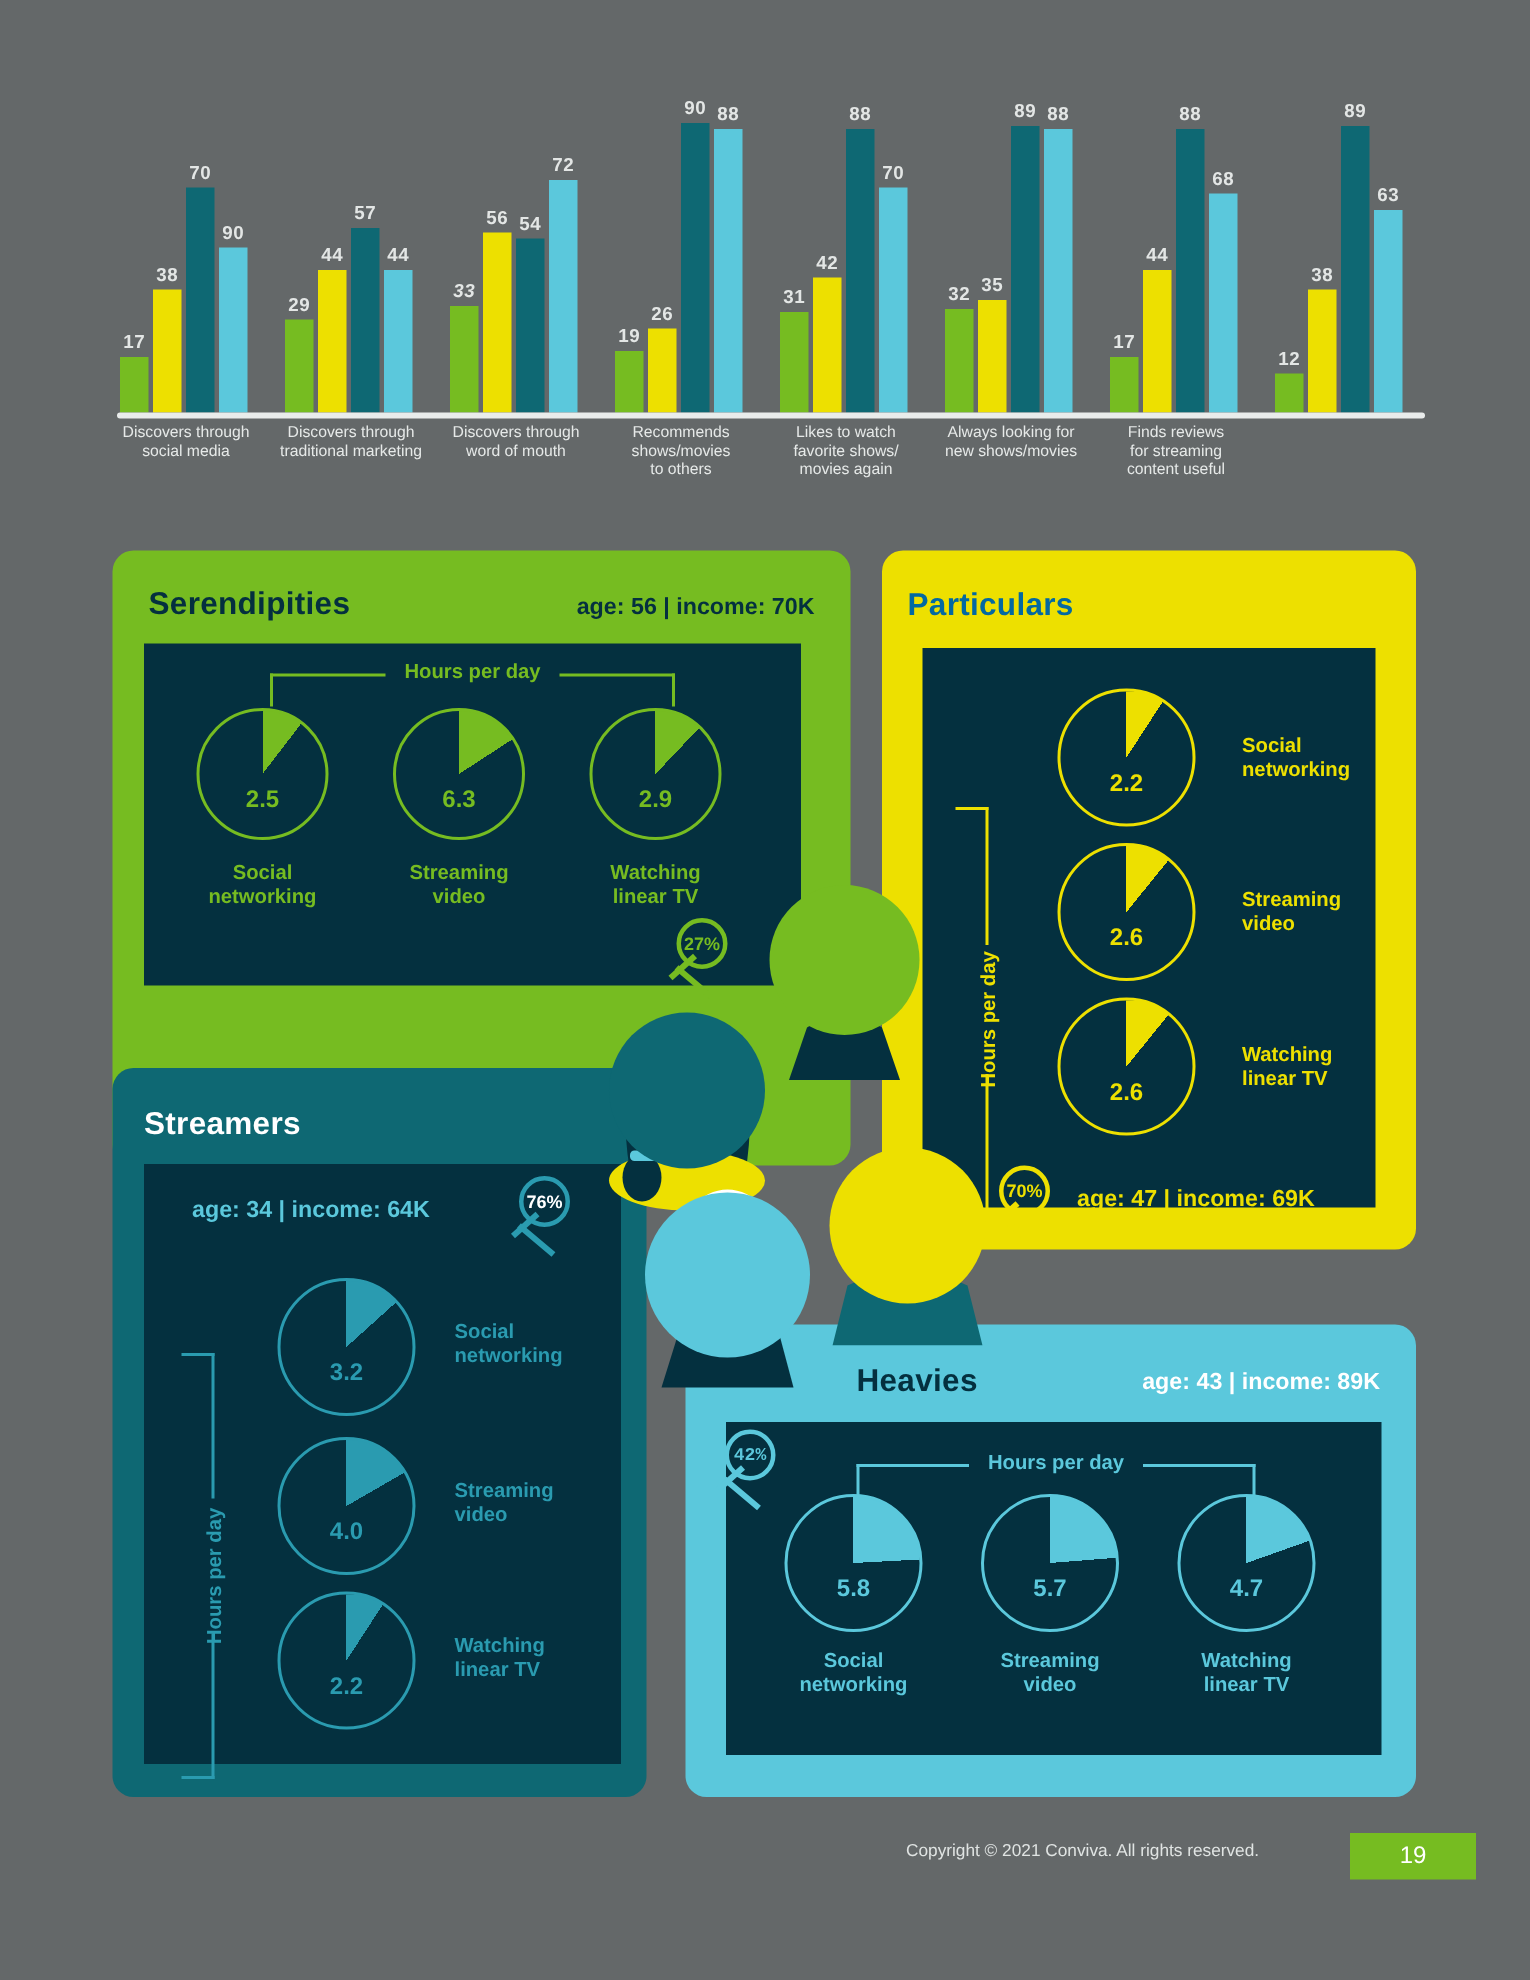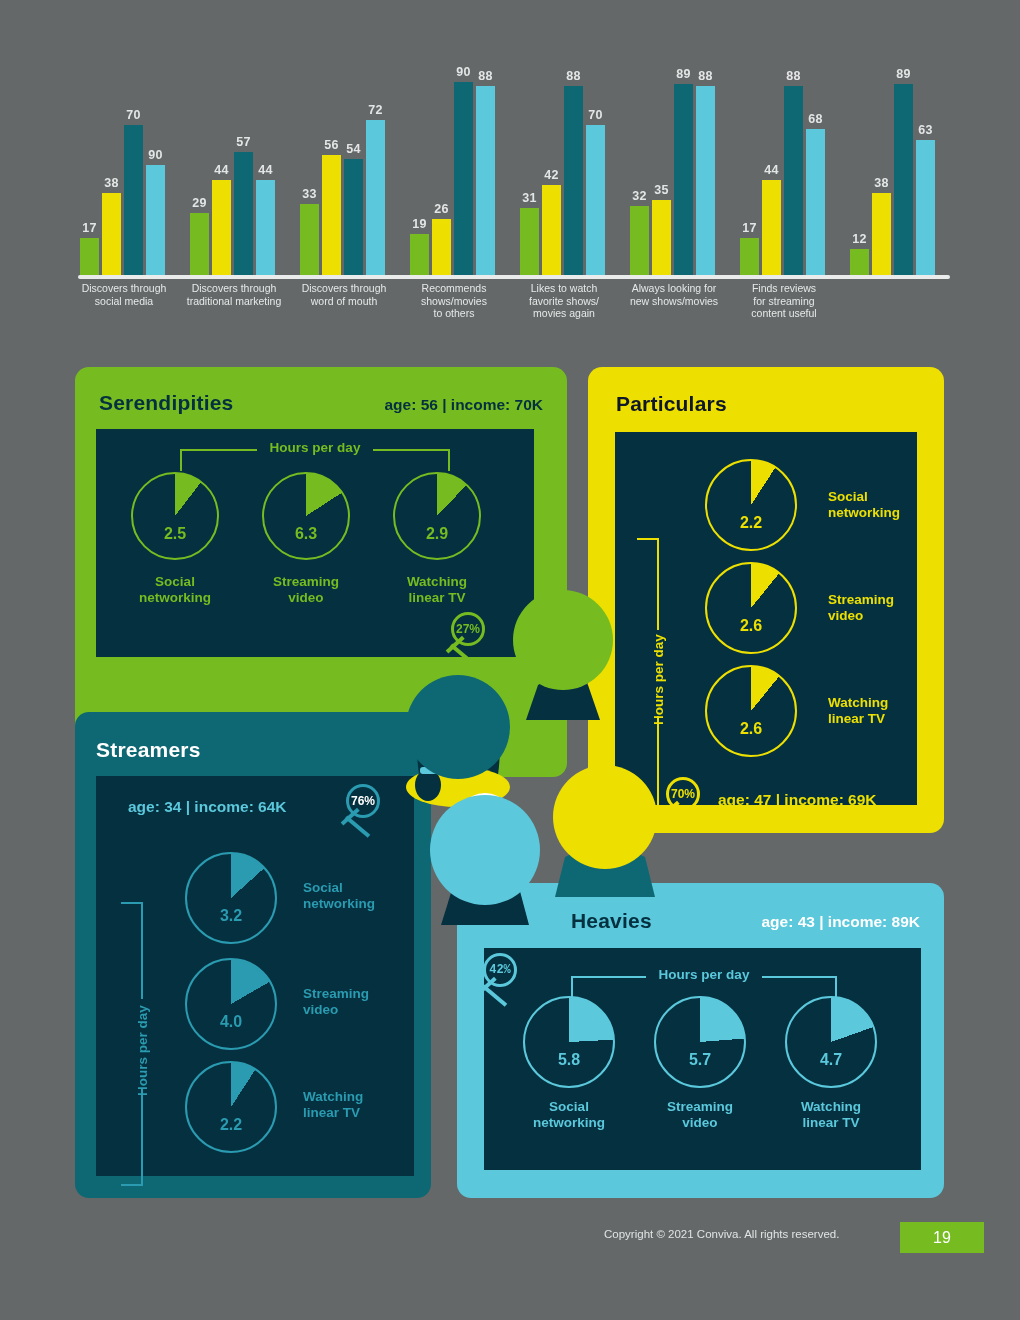--- a/index.html
+++ b/index.html
@@ -118,21 +118,21 @@
           </div>
           <div class="glabel">
             <div>Discovers through</div>
             <div>traditional marketing</div>
           </div>
         </div>
         <div class="group" style="left: 230px; width: 88px;">
           <div class="bars">
             <div class="barwrap">
               <div class="bar" style="height: 70.95px; background: rgb(118, 188, 33);"></div>
-              <div class="bval" style="bottom: 70.95px;">33</div>
+              <div class="bval" style="bottom: 70.95px; font-style: italic;">33</div>
             </div>
             <div class="barwrap">
               <div class="bar" style="height: 120.4px; background: rgb(237, 224, 0);"></div>
               <div class="bval" style="bottom: 120.4px;">56</div>
             </div>
             <div class="barwrap">
               <div class="bar" style="height: 116.1px; background: rgb(14, 104, 115);"></div>
               <div class="bval" style="bottom: 116.1px;">54</div>
             </div>
             <div class="barwrap">
@@ -299,21 +299,21 @@
       </div>
       <div class="mag" style="left: 370px; top: 245px;">
         <div class="h1" style="background: rgb(118, 188, 33);"></div>
         <div class="h2" style="background: rgb(118, 188, 33);"></div>
         <div class="ring" style="border: 3px solid rgb(118, 188, 33);"></div>
         <div class="pct" style="color: rgb(118, 188, 33);">27%</div>
       </div>
     </div>
 
   <div class="card" id="card-particulars" style="left:588px;top:367px;width:356px;height:466px;background:#ede000;">
-    <div class="card-title" style="left:28px;top:25px;color:#0f172a;">Particulars</div>
+    <div class="card-title" style="left:17px;top:25px;color:#0369a1;">Particulars</div>
     <div class="inner" style="left:27px;top:65px;width:302px;height:373px;"></div>
     <div class="card-meta" style="left:130px;top:424px;color:#ede000;">age: 47 | income: 69K</div>
   <div class="hbr-side" style="left: 41px; top: 171px; width: 30px; height: 270px;">
         <div class="vln" style="left: 28px; top: 0px; height: 91.8px; background: rgb(237, 224, 0);"></div>
         <div class="vln" style="left: 28px; bottom: 0px; height: 91.8px; background: rgb(237, 224, 0);"></div>
         <div class="htk" style="left: 8px; top: 0px; background: rgb(237, 224, 0);"></div>
         <div class="htk" style="left: 8px; bottom: 0px; background: rgb(237, 224, 0);"></div>
         <div class="vtx" style="color: rgb(237, 224, 0); left: 22px; top: 187px;">Hours per day</div>
       </div>
       <div class="pie" style="left: 117px; top: 92px; width: 92px; height: 92px; background: conic-gradient(rgb(237, 224, 0) 0deg, rgb(237, 224, 0) 33deg, rgb(4, 48, 63) 33deg, rgb(4, 48, 63) 360deg); border: 2px solid rgb(237, 224, 0); box-sizing: border-box;"></div>

